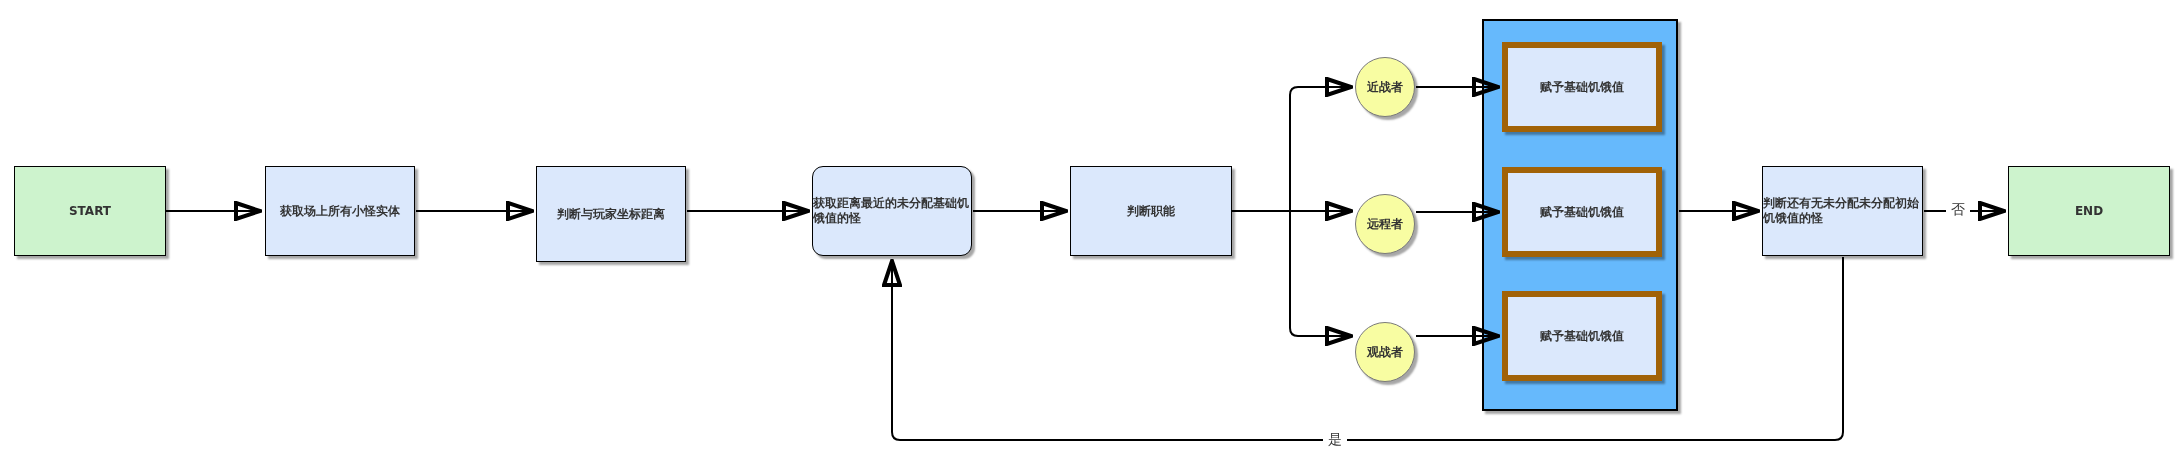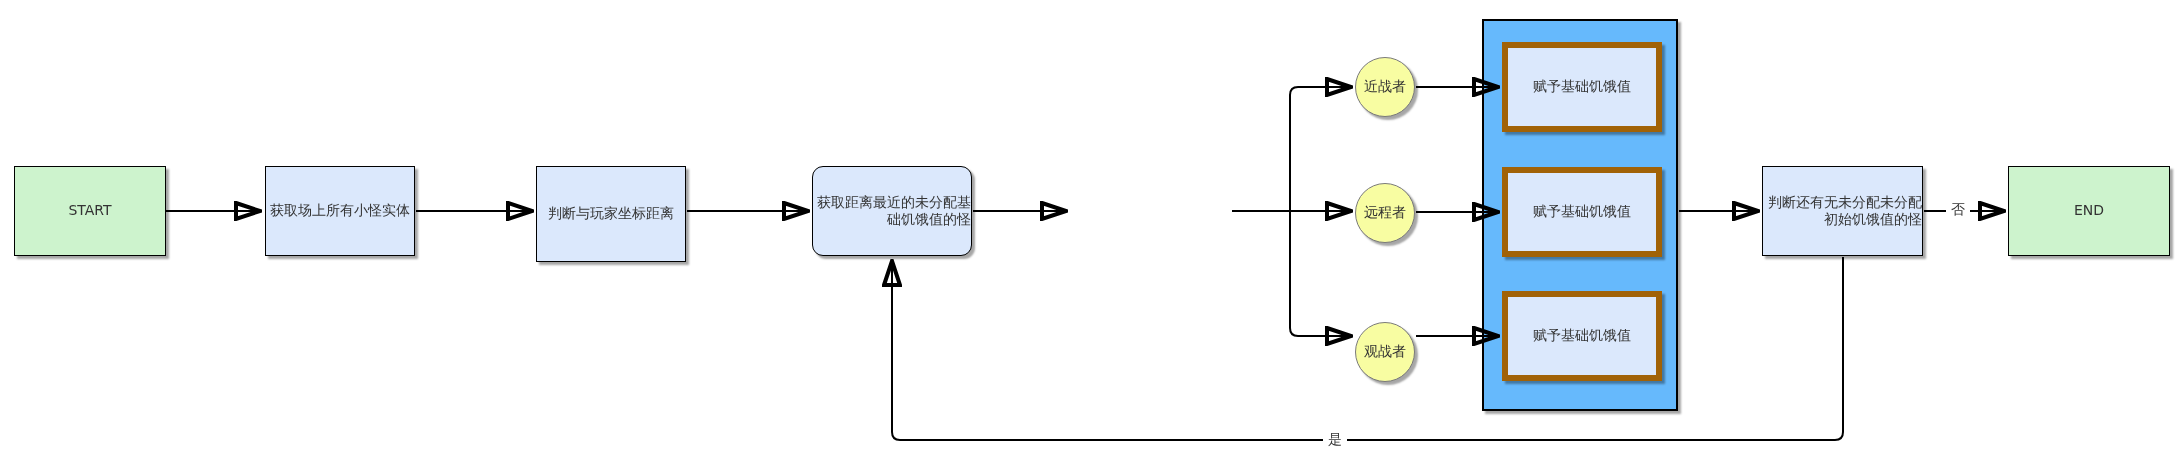--- a/index.html
+++ b/index.html
@@ -14,25 +14,26 @@
     position:relative;
     width:2179px;height:455px;
     background:#fff;
     font-family:"DejaVu Sans","Liberation Sans",sans-serif;
     color:#333;
     overflow:hidden;
   }
   .node{
     position:absolute;
     display:flex;align-items:center;justify-content:center;
-    text-align:right;
-    font-size:14px;line-height:1.25;
+    text-align:left;
+    font-size:12px;line-height:1.25;
     box-sizing:border-box;
     word-break:break-all;
     box-shadow:3px 3px 2px rgba(0,0,0,0.35);
+    font-weight:bold;
   }
   .rect{border:1px solid #000;background:var(--process-fill);}
   .terminal{background:var(--terminal-fill);}
   .circle{
     border:1px solid #7a7a7a;
     background:var(--circle-fill);
     border-radius:50%;
   }
   .container-box{
     position:absolute;
@@ -51,21 +52,21 @@
     padding:0 5px;
     font-size:14px;color:#333;
   }
   
   #n-start{left:14px;top:166px;width:152px;height:90px;}
   #n-get-monsters{left:265px;top:166px;width:150px;height:90px;}
   #n-judge-distance{left:536px;top:166px;width:150px;height:96px;}
   #n-get-nearest{left:812px;top:166px;width:160px;height:90px;border-radius:11px;}
   #n-judge-role{left:1070px;top:166px;width:162px;height:90px;}
   #n-melee{left:1355px;top:57px;width:60px;height:60px;}
-  #n-ranged{left:1355px;top:183px;width:60px;height:60px;}
+  #n-ranged{left:1355px;top:194px;width:60px;height:60px;}
   #n-spectator{left:1355px;top:322px;width:60px;height:60px;}
   #n-container{left:1482px;top:19px;width:196px;height:392px;}
   #n-assign-melee{left:1502px;top:42px;width:160px;height:90px;z-index:2;}
   #n-assign-ranged{left:1502px;top:167px;width:160px;height:90px;z-index:2;}
   #n-assign-spectator{left:1502px;top:291px;width:160px;height:90px;z-index:2;}
   #n-judge-remaining{left:1762px;top:166px;width:161px;height:90px;}
   #n-end{left:2008px;top:166px;width:162px;height:90px;}
   #label-no{left:1958px;top:210px;}
   #label-yes{left:1335px;top:440px;}
 </style>
@@ -98,20 +99,21 @@
   </svg>
 
   <div id="n-start" class="node rect terminal">START</div>
 
   <div id="n-get-monsters" class="node rect">获取场上所有小怪实体</div>
 
   <div id="n-judge-distance" class="node rect">判断与玩家坐标距离</div>
 
   <div id="n-get-nearest" class="node rect">获取距离最近的未分配基础饥饿值的怪</div>
 
+  <div id="n-judge-role" class="node rect">判断职能</div>
 
   <div id="n-melee" class="node circle">近战者</div>
 
   <div id="n-ranged" class="node circle">远程者</div>
 
   <div id="n-spectator" class="node circle">观战者</div>
 
   <div id="n-assign-melee" class="node rect inner">赋予基础饥饿值</div>
 
   <div id="n-assign-ranged" class="node rect inner">赋予基础饥饿值</div>

